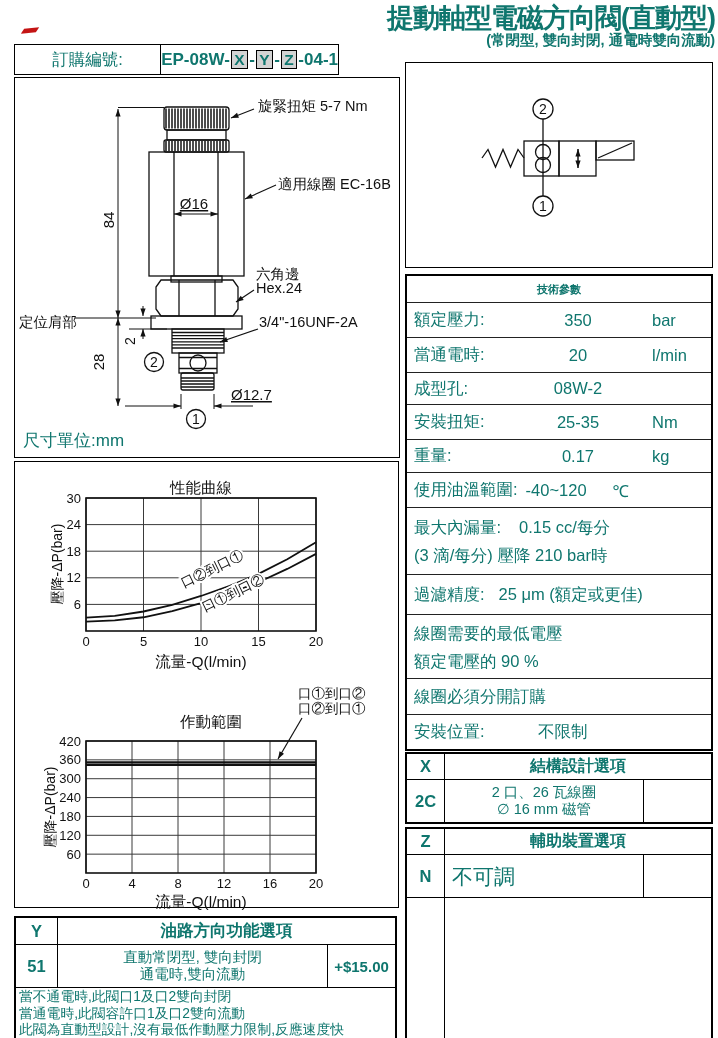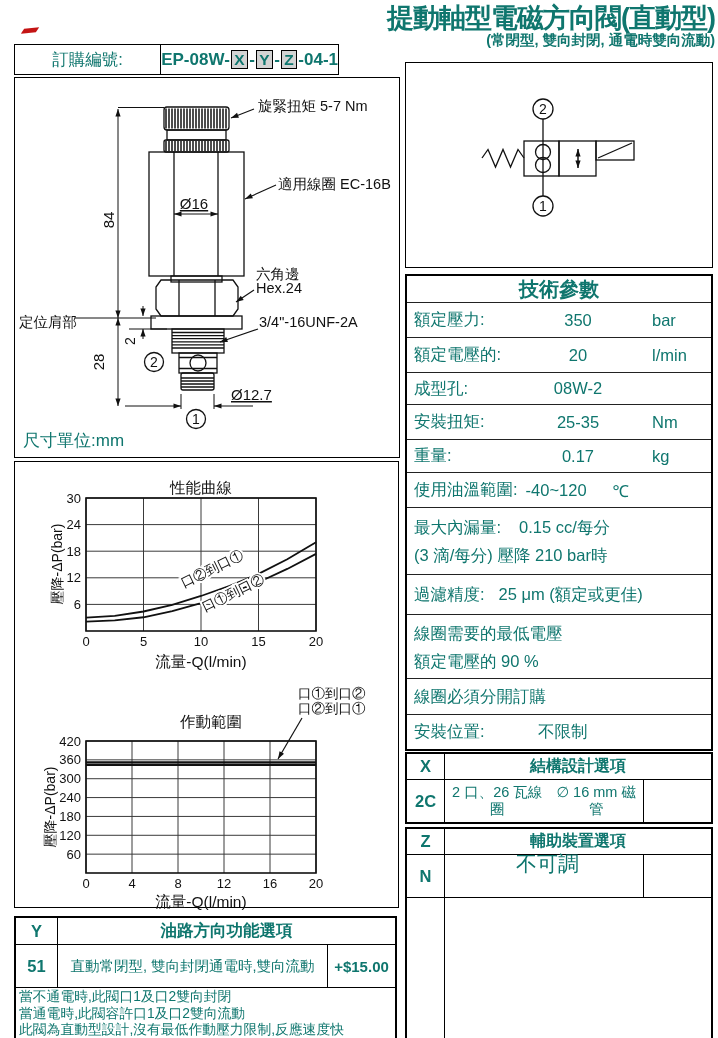--- a/index.html
+++ b/index.html
@@ -23,40 +23,40 @@
 
   
   .frame { border:1.5px solid #000; background:#fff; }
   .drawing-box { left:14px; top:77px; width:386px; height:381px; }
   .symbol-box  { left:405px; top:62px; width:308px; height:206px; }
   .charts-box  { left:14px; top:461px; width:385px; height:447px; }
   .unit-note { position:absolute; left:8px; bottom:5px; font-size:17px; }
 
   
   .tech-table { left:405px; top:274px; width:308px; border:2px solid #000; background:#fff; font-size:16.5px; }
-  .tt-header { height:26px; display:flex; align-items:center; justify-content:center; font-weight:bold; font-size:20px; }
+  .tt-header { height:26px; display:flex; align-items:center; justify-content:center; font-weight:bold; font-size:11px; }
   .tt-row { display:flex; align-items:center; border-top:1.2px solid #222; padding:0 7px; }
   .tt-row .lbl { width:100px; }
   .tt-row .val { flex:1; text-align:center; }
   .tt-row .unit { width:62px; padding-left:10px; }
   .tt-multi { border-top:1.2px solid #222; padding:4px 7px; display:flex; flex-direction:column; justify-content:center; }
   .h35{height:35px}.h32{height:32px}.h33{height:33px}.h67{height:67px}.h40{height:40px}.h64{height:64px}.h36{height:36px}
   .gap8{margin-left:8px}.gap14{margin-left:14px}.gap18{margin-left:18px}.gap26{margin-left:26px}.gap40{margin-left:24px}
   .lh28{line-height:28px}
 
   
   .opt-table { border:2px solid #000; background:#fff; }
   .opt-header { display:flex; border-bottom:1.5px solid #000; font-weight:bold; }
   .opt-h26 .opt-header { height:26px; }
   .opt-h27 .opt-header { height:27px; }
   .opt-code { display:flex; align-items:center; justify-content:center; border-right:1.5px solid #000; font-weight:bold; font-size:16.5px; }
   .w38{width:38px}.w42{width:42px}
   .opt-title { flex:1; display:flex; align-items:center; justify-content:center; font-size:16px; }
   .opt-row { display:flex; height:42px; }
-  .opt-desc { flex:1; display:flex; flex-direction:row; align-items:center; justify-content:center; font-size:14.5px; line-height:17px; text-align:center; border-right:1.2px solid #000; }
+  .opt-desc { flex:1; display:flex; flex-direction:column; align-items:center; justify-content:center; font-size:14.5px; line-height:17px; text-align:center; border-right:1.2px solid #000; }
   .opt-desc.left { align-items:flex-start; padding-left:7px; }
   .opt-price { width:67px; display:flex; align-items:center; justify-content:center; font-weight:bold; font-size:15px; }
   .opt-row-empty { display:flex; height:141px; border-top:1.2px solid #000; }
   .opt-row-empty .opt-code { font-size:0; border-right:1.2px solid #000; }
   .x-table { left:405px; top:752px; width:308px; }
   .z-table { left:405px; top:827px; width:308px; }
   .y-table { left:14px;  top:916px; width:383px; }
   .y-notes { border-top:1.2px solid #000; font-size:13.8px; line-height:16.6px; padding:1px 3px; }
 
   svg text { font-family:"Liberation Sans", sans-serif; }
@@ -319,21 +319,21 @@
   </div>
 
   <div class="abs tech-table">
     <div class="tt-header">技術參數</div>
     <div class="tt-row h35">
         <span class="lbl">額定壓力:</span>
         <span class="val">350</span>
         <span class="unit">bar</span>
       </div>
     <div class="tt-row h35">
-        <span class="lbl">額定電壓的:</span>
+        <span class="lbl">當通電時:</span>
         <span class="val">20</span>
         <span class="unit">l/min</span>
       </div>
     <div class="tt-row h32">
         <span class="lbl">成型孔:</span>
         <span class="val">08W-2</span>
         <span class="unit"></span>
       </div>
     <div class="tt-row h35">
         <span class="lbl">安裝扭矩:</span>

